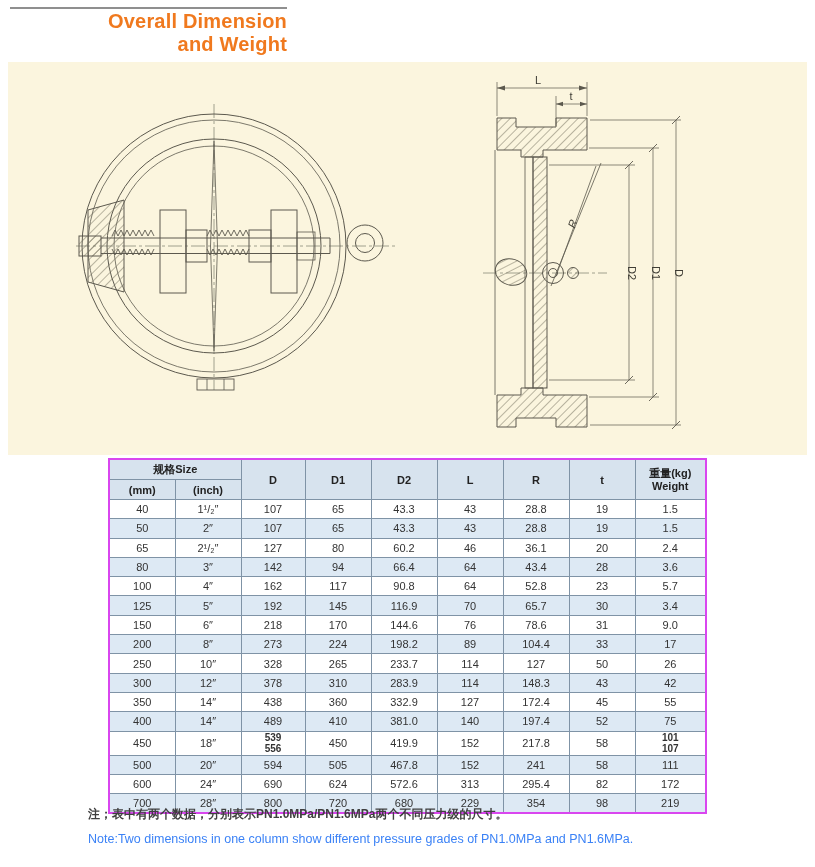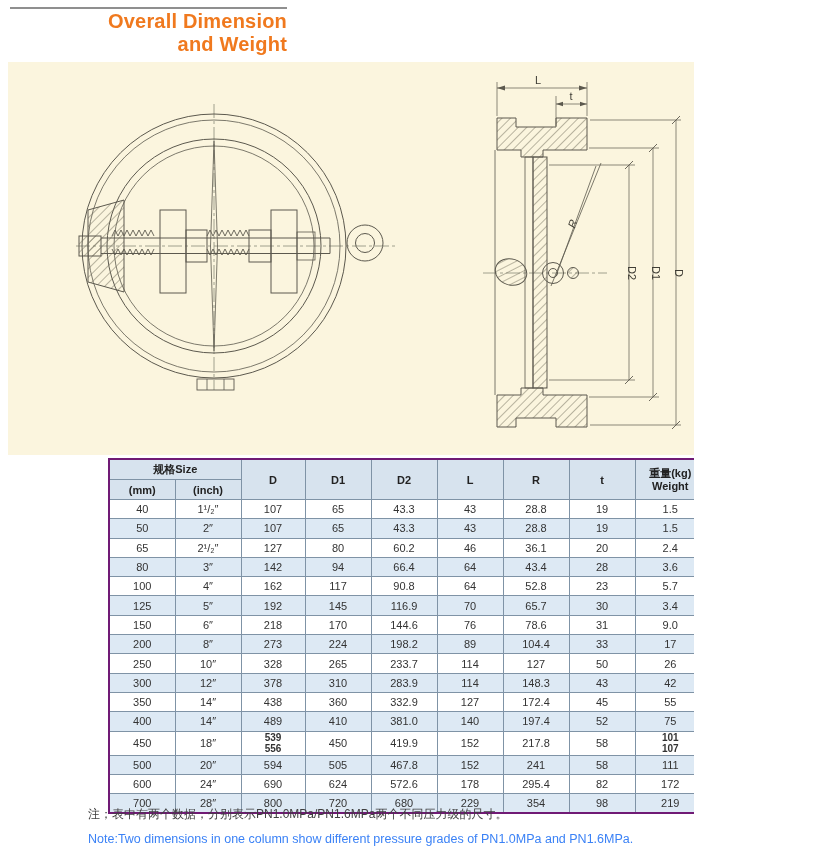--- a/index.html
+++ b/index.html
@@ -1,35 +1,35 @@
 <!DOCTYPE html>
 <html><head>
 <meta charset="utf-8">
 <style>
   html,body{margin:0;padding:0;background:#fff;}
-  .page{position:relative;width:694px;height:867px;background:#ffffff;overflow:hidden;
+  .page{position:relative;width:815px;height:867px;background:#ffffff;overflow:hidden;
         font-family:"Liberation Sans","DejaVu Sans",sans-serif;}
   .top-rule{position:absolute;left:10px;top:7px;width:277px;height:2px;background:#8f8f8f;}
   .title{position:absolute;left:57px;top:10px;width:230px;text-align:right;
          color:#F0791E;font-size:20px;font-weight:bold;line-height:1.15;letter-spacing:.2px;}
   .panel{position:absolute;left:8px;top:62px;width:799px;height:393px;background:#FBF5DE;}
   .panel svg{position:absolute;left:0;top:0;}
 
   .tbl-wrap{position:absolute;left:108px;top:458px;width:597px;}
   table{border-collapse:collapse;width:597px;table-layout:fixed;
         font-size:11px;color:#333;}
   th,td{border:1px solid #7f93a6;text-align:center;vertical-align:middle;padding:0 2px;}
-  table{border:2px solid #701a75;}
+  table{border:2px solid #d946ef;}
   thead th{background:#D7E3EE;font-weight:bold;height:19px;font-size:11px;color:#222;}
   thead .wt div{line-height:1.1;}
   tbody td{height:18.3px;background:#ffffff;white-space:pre-line;}
   tbody tr.alt td{background:#DDE9F4;}
   td.stacked{font-size:10px;line-height:1.15;font-weight:bold;}
 
-  .note-zh{position:absolute;left:88px;top:806px;font-size:12px;color:#3f3f3f;font-weight:normal;}
+  .note-zh{position:absolute;left:88px;top:806px;font-size:12px;color:#3f3f3f;font-weight:bold;}
   .note-en{position:absolute;left:88px;top:832px;font-size:12.5px;color:#3b82f6;}
 </style>
 </head>
 <body>
 
 <div class="page">
 
   <div class="top-rule"></div>
 
   <div class="title">
@@ -336,21 +336,21 @@
             <td>241</td>
             <td>58</td>
             <td>111</td>
           </tr>
           <tr>
             <td>600</td>
             <td>24″</td>
             <td>690</td>
             <td>624</td>
             <td>572.6</td>
-            <td>178</td>
+            <td>313</td>
             <td>295.4</td>
             <td>82</td>
             <td>172</td>
           </tr>
           <tr class="alt">
             <td>700</td>
             <td>28″</td>
             <td>800</td>
             <td>720</td>
             <td>680</td>

